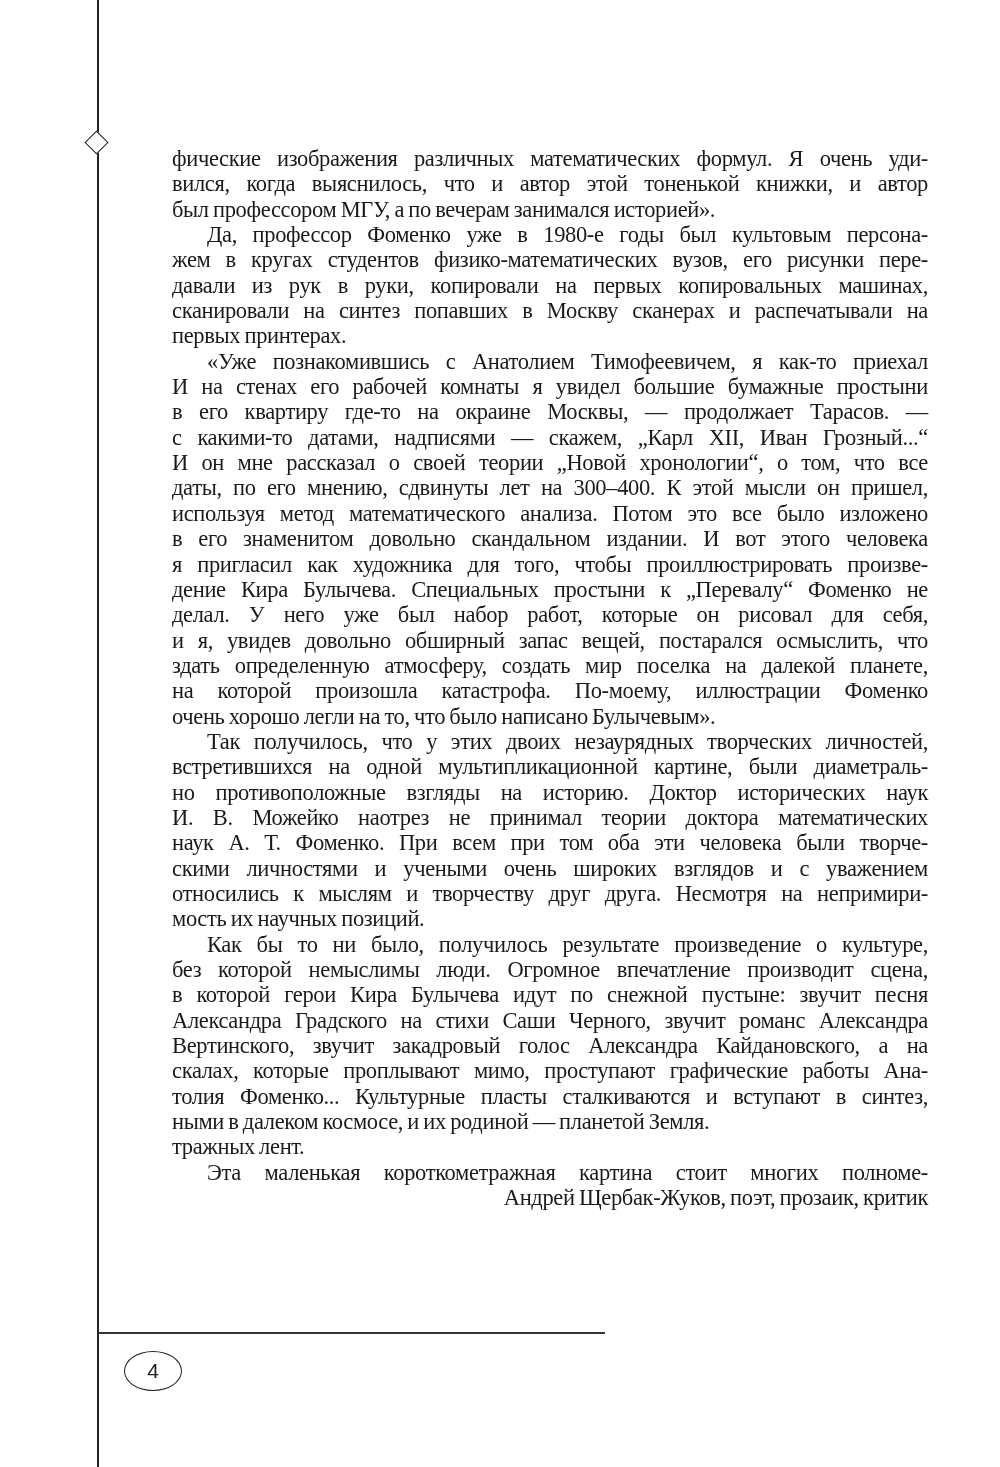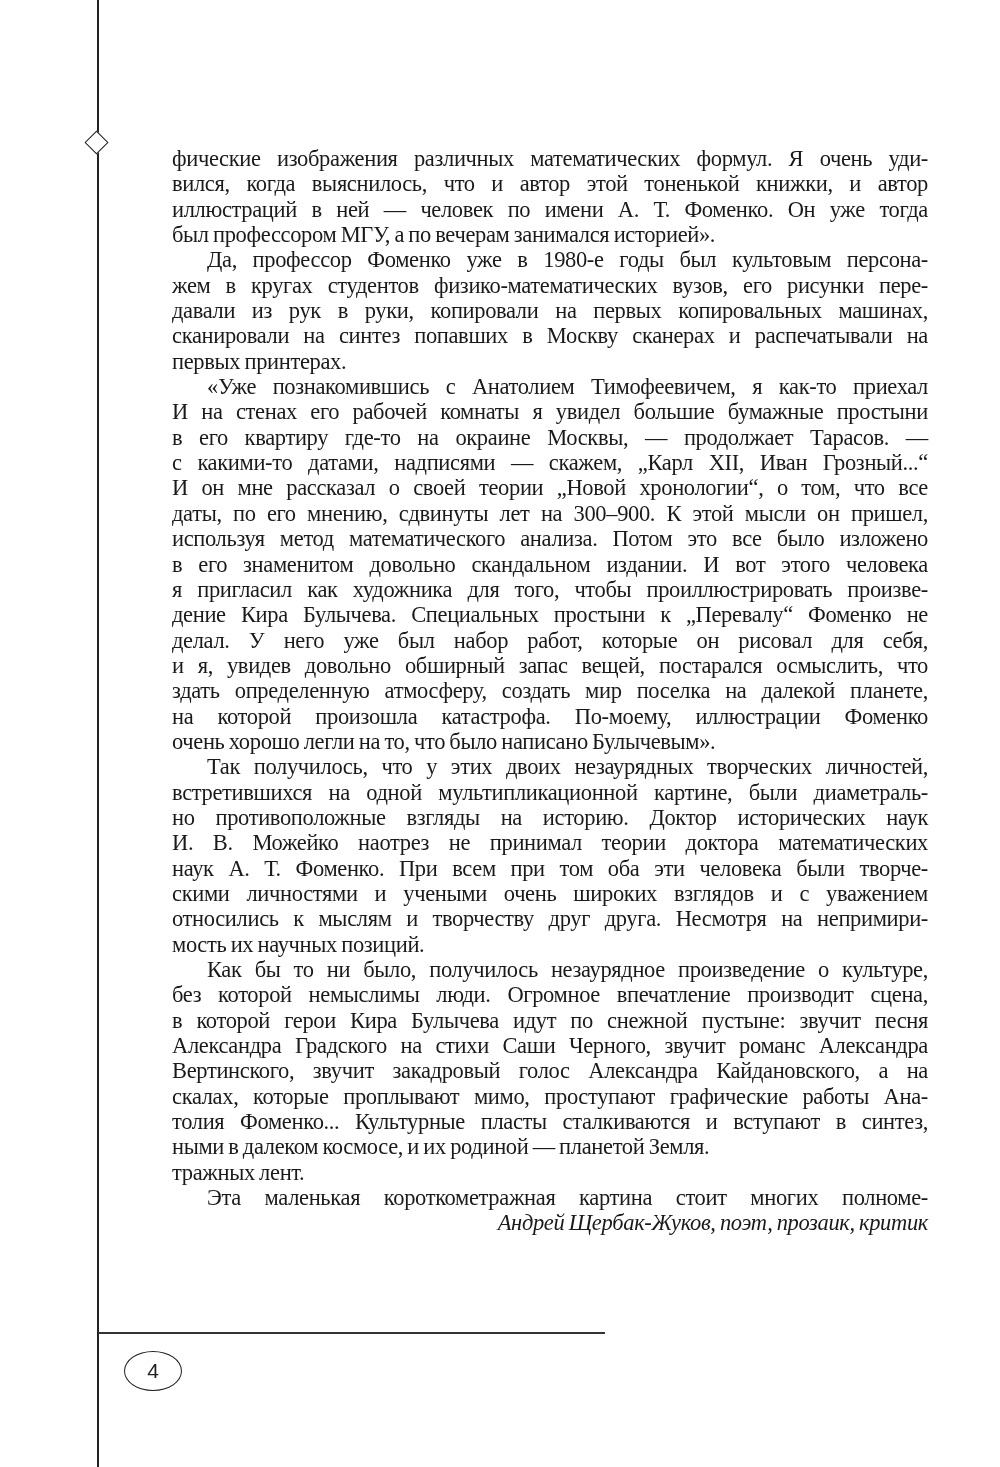--- a/index.html
+++ b/index.html
@@ -7,54 +7,53 @@
          font-family: "Liberation Serif", "DejaVu Serif", serif; color: #1a1a1a; }
   .vline { position: absolute; left: 97px; top: 0; width: 2px; height: 1467px; background: #222; }
   .diamond { position: absolute; left: 88px; top: 134px; width: 15px; height: 15px;
              background: #fff; border: 1.5px solid #222; transform: rotate(45deg); }
   .text-col { position: absolute; left: 148px; top: 146px; width: 756px; margin-left: 24px; }
   .line { display: block; height: 25.35px; line-height: 25.35px; font-size: 22.5px;
           text-align: justify; text-align-last: justify; white-space: nowrap;
           transform-origin: left center; letter-spacing: -0.35px; word-spacing: -1px; }
   .line.last { text-align-last: left; }
   .line.indent { padding-left: 35px; font-family: Liberation Serif, serif; }
-  .sig { font-style: italic; text-align: right; text-align-last: right; }
+  .sig { text-align: right; text-align-last: right; }
   .rule { position: absolute; left: 98px; top: 1332px; width: 507px; height: 2px; background: #333; }
   .pagenum { position: absolute; left: 124px; top: 1351px; width: 58px; height: 40px;
              border: 1.5px solid #222; border-radius: 50%; box-sizing: border-box;
              display: flex; align-items: center; justify-content: center;
              font-family: "Liberation Sans", "DejaVu Sans", sans-serif; font-size: 21px; color: #222; }
 </style>
 </head>
 <body>
 
 <div class="vline"></div>
 <div class="diamond"></div>
 
 <div class="text-col" id="text-col">
     <div>
       <div class="line">фические изображения различных математических формул. Я очень уди-</div>
       <div class="line">вился, когда выяснилось, что и автор этой тоненькой книжки, и автор</div>
-      <div class="line">иллюстраций в ней — человек по имени А. Т. Фоменко. Он уже тогда</div>
       <div class="line last">был профессором МГУ, а по вечерам занимался историей».</div>
     </div>
     <div>
       <div class="line indent">Да, профессор Фоменко уже в 1980-е годы был культовым персона-</div>
       <div class="line">жем в кругах студентов физико-математических вузов, его рисунки пере-</div>
       <div class="line">давали из рук в руки, копировали на первых копировальных машинах,</div>
       <div class="line">сканировали на синтез попавших в Москву сканерах и распечатывали на</div>
       <div class="line last">первых принтерах.</div>
     </div>
     <div>
       <div class="line indent">«Уже познакомившись с Анатолием Тимофеевичем, я как-то приехал</div>
       <div class="line">И на стенах его рабочей комнаты я увидел большие бумажные простыни</div>
       <div class="line">в его квартиру где-то на окраине Москвы, — продолжает Тарасов. —</div>
       <div class="line">с какими-то датами, надписями — скажем, „Карл XII, Иван Грозный...“</div>
       <div class="line">И он мне рассказал о своей теории „Новой хронологии“, о том, что все</div>
-      <div class="line">даты, по его мнению, сдвинуты лет на 300–900. К этой мысли он пришел,</div>
+      <div class="line">даты, по его мнению, сдвинуты лет на 300–400. К этой мысли он пришел,</div>
       <div class="line">используя метод математического анализа. Потом это все было изложено</div>
       <div class="line">в его знаменитом довольно скандальном издании. И вот этого человека</div>
       <div class="line">я пригласил как художника для того, чтобы проиллюстрировать произве-</div>
       <div class="line">дение Кира Булычева. Специальных простыни к „Перевалу“ Фоменко не</div>
       <div class="line">делал. У него уже был набор работ, которые он рисовал для себя,</div>
       <div class="line">и я, увидев довольно обширный запас вещей, постарался осмыслить, что</div>
       <div class="line">здать определенную атмосферу, создать мир поселка на далекой планете,</div>
       <div class="line">на которой произошла катастрофа. По-моему, иллюстрации Фоменко</div>
       <div class="line last">очень хорошо легли на то, что было написано Булычевым».</div>
     </div>
@@ -62,21 +61,21 @@
       <div class="line indent">Так получилось, что у этих двоих незаурядных творческих личностей,</div>
       <div class="line">встретившихся на одной мультипликационной картине, были диаметраль-</div>
       <div class="line">но противоположные взгляды на историю. Доктор исторических наук</div>
       <div class="line">И. В. Можейко наотрез не принимал теории доктора математических</div>
       <div class="line">наук А. Т. Фоменко. При всем при том оба эти человека были творче-</div>
       <div class="line">скими личностями и учеными очень широких взглядов и с уважением</div>
       <div class="line">относились к мыслям и творчеству друг друга. Несмотря на непримири-</div>
       <div class="line last">мость их научных позиций.</div>
     </div>
     <div>
-      <div class="line indent">Как бы то ни было, получилось незаурядное произведение о культуре,</div>
+      <div class="line indent">Как бы то ни было, получилось результате произведение о культуре,</div>
       <div class="line">без которой немыслимы люди. Огромное впечатление производит сцена,</div>
       <div class="line">в которой герои Кира Булычева идут по снежной пустыне: звучит песня</div>
       <div class="line">Александра Градского на стихи Саши Черного, звучит романс Александра</div>
       <div class="line">Вертинского, звучит закадровый голос Александра Кайдановского, а на</div>
       <div class="line">скалах, которые проплывают мимо, проступают графические работы Ана-</div>
       <div class="line">толия Фоменко... Культурные пласты сталкиваются и вступают в синтез,</div>
       <div class="line last">ными в далеком космосе, и их родиной — планетой Земля.</div>
     </div>
     <div>
       <div class="line last">тражных лент.</div>

